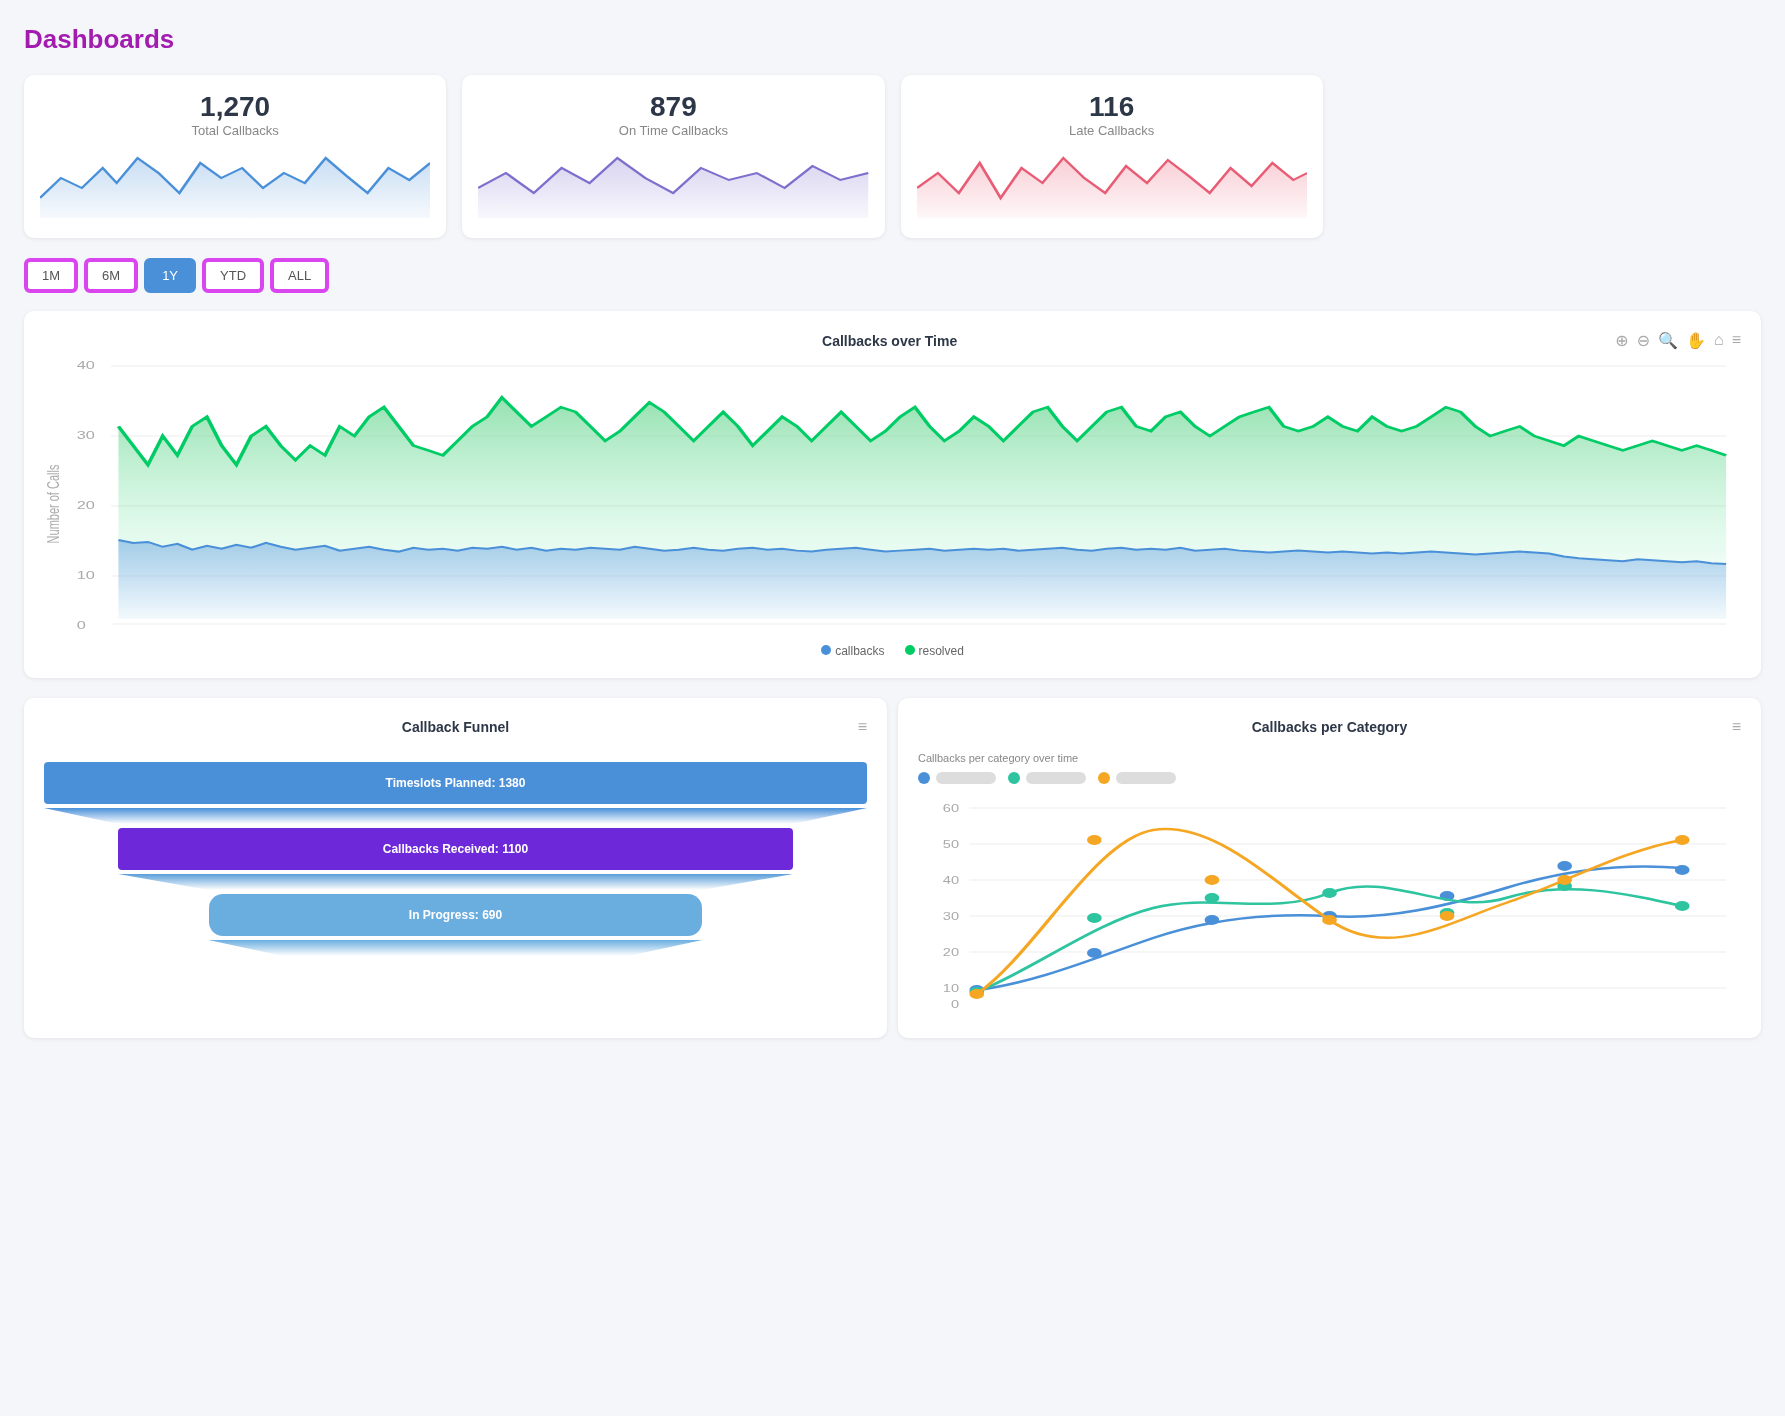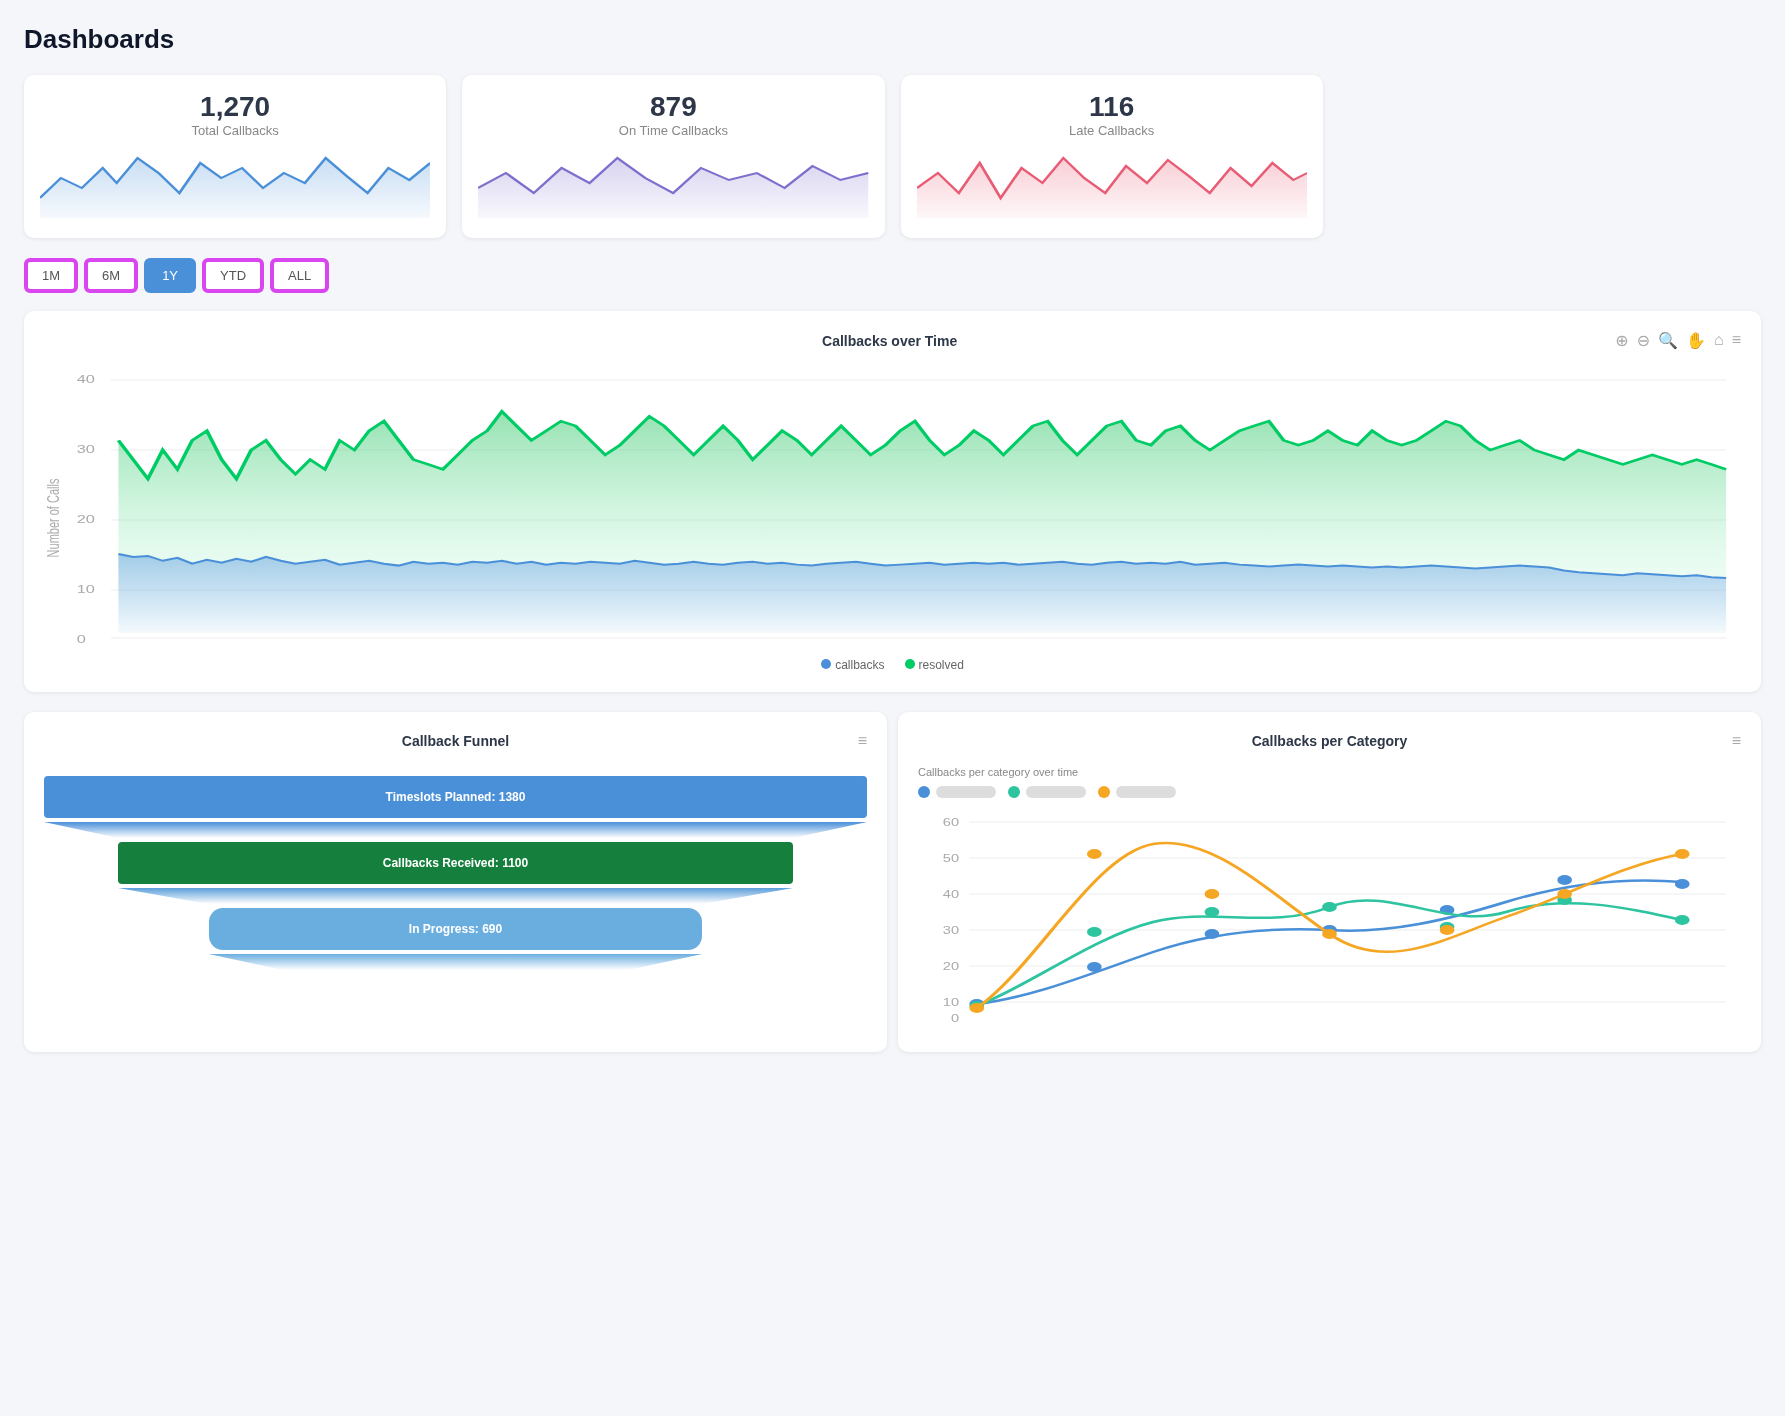--- a/index.html
+++ b/index.html
@@ -1,31 +1,31 @@
 <!DOCTYPE html>
 <html><head>
   <meta charset="utf-8">
   <style>
     * { box-sizing: border-box; margin: 0; padding: 0; }
     body { font-family: -apple-system, BlinkMacSystemFont, 'Segoe UI', sans-serif; background: #f5f6fa; color: #333; padding: 24px; }
 
-    h1 { font-size: 26px; font-weight: 700; margin-bottom: 20px; color: #0f172a; }
+    h1 { font-size: 26px; font-weight: 700; margin-bottom: 20px; color: #a21caf; }
 
     .stat-cards { display: grid; grid-template-columns: repeat(4, 1fr); gap: 16px; margin-bottom: 20px; }
     .stat-card { background: #fff; border-radius: 10px; padding: 16px; box-shadow: 0 1px 4px rgba(0,0,0,0.08); }
     .stat-card .stat-number { font-size: 28px; font-weight: 600; text-align: center; color: #2d3748; }
     .stat-card .stat-label { font-size: 13px; color: #888; text-align: center; margin-bottom: 0; }
     .stat-card .mini-chart { width: 100%; height: 80px; }
 
     .time-filters { display: flex; gap: 6px; margin-bottom: 18px; }
     .time-btn { padding: 6px 14px; border: 4px solid #d946ef; border-radius: 6px; background: #fff; font-size: 13px; cursor: pointer; color: #555; }
     .time-btn.active { background: #4a90d9; color: #fff; border-color: #4a90d9; }
 
     .main-chart-card { background: #fff; border-radius: 10px; padding: 20px; box-shadow: 0 1px 4px rgba(0,0,0,0.08); margin-bottom: 20px; }
-    .chart-header { display: flex; justify-content: flex-end; align-items: center; margin-bottom: 18px; }
+    .chart-header { display: flex; justify-content: flex-end; align-items: center; margin-bottom: 4px; }
     .chart-title { font-size: 14px; font-weight: 600; text-align: center; flex: 1; color: #2d3748; }
     .chart-icons { display: flex; gap: 8px; color: #aaa; font-size: 16px; }
     .chart-icons span { cursor: pointer; }
 
     .callbacks-chart { width: 100%; height: 280px; position: relative; }
     .chart-legend { display: flex; gap: 20px; justify-content: center; margin-top: 10px; font-size: 12px; color: #666; }
     .legend-dot { width: 10px; height: 10px; border-radius: 50%; display: inline-block; margin-right: 5px; }
 
     .bottom-row { display: grid; grid-template-columns: 1fr 1fr; gap: 11px; }
     .bottom-card { background: #fff; border-radius: 10px; padding: 20px; box-shadow: 0 1px 4px rgba(0,0,0,0.08); }
@@ -168,21 +168,21 @@
       <div style="flex:1;text-align:right"><span class="menu-icon">≡</span></div>
     </div>
     <div class="funnel" id="funnelChart">
     <div class="funnel-bar-wrap">
           <div class="funnel-bar" style="width: 100%; background: rgb(74, 144, 217);">Timeslots Planned: 1380</div>
         </div>
         <div class="funnel-bar-wrap">
           <div style="width: 100%; height: 16px; background: linear-gradient(rgb(74, 144, 217), transparent); clip-path: polygon(0% 0%, 100% 0%, 91% 100%, 9% 100%);"></div>
         </div>
         <div class="funnel-bar-wrap">
-          <div class="funnel-bar" style="width: 82%; background: #15803d;">Callbacks Received: 1100</div>
+          <div class="funnel-bar" style="width: 82%; background: #6d28d9;">Callbacks Received: 1100</div>
         </div>
         <div class="funnel-bar-wrap">
           <div style="width: 82%; height: 16px; background: linear-gradient(rgb(91, 158, 217), transparent); clip-path: polygon(0% 0%, 100% 0%, 86.5854% 100%, 13.4146% 100%);"></div>
         </div>
         <div class="funnel-bar-wrap">
           <div class="funnel-bar" style="width: 60%; background: rgb(106, 174, 224); border-radius: 14px;">In Progress: 690</div>
         </div>
         <div class="funnel-bar-wrap">
           <div style="width: 60%; height: 16px; background: linear-gradient(rgb(106, 174, 224), transparent); clip-path: polygon(0% 0%, 100% 0%, 85% 100%, 15% 100%);"></div>
         </div>

